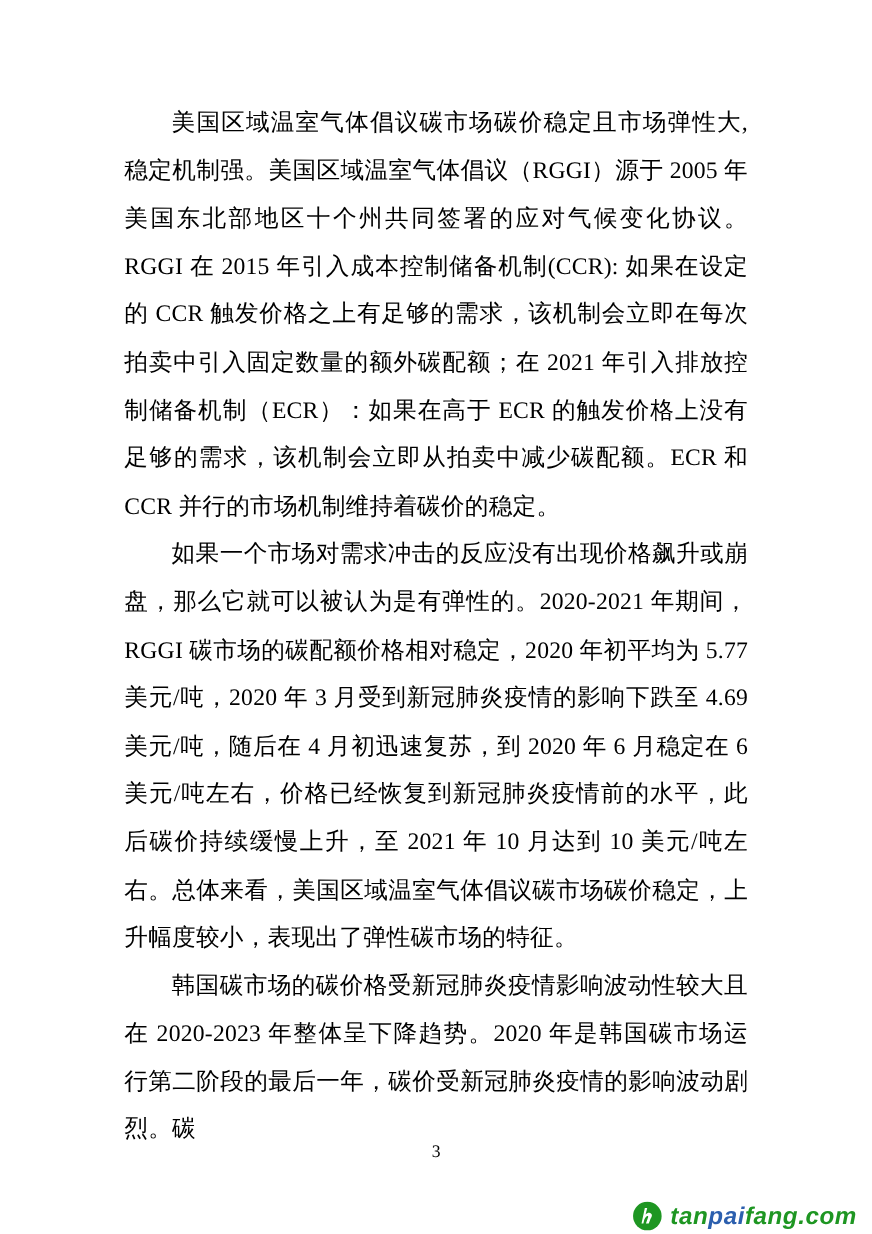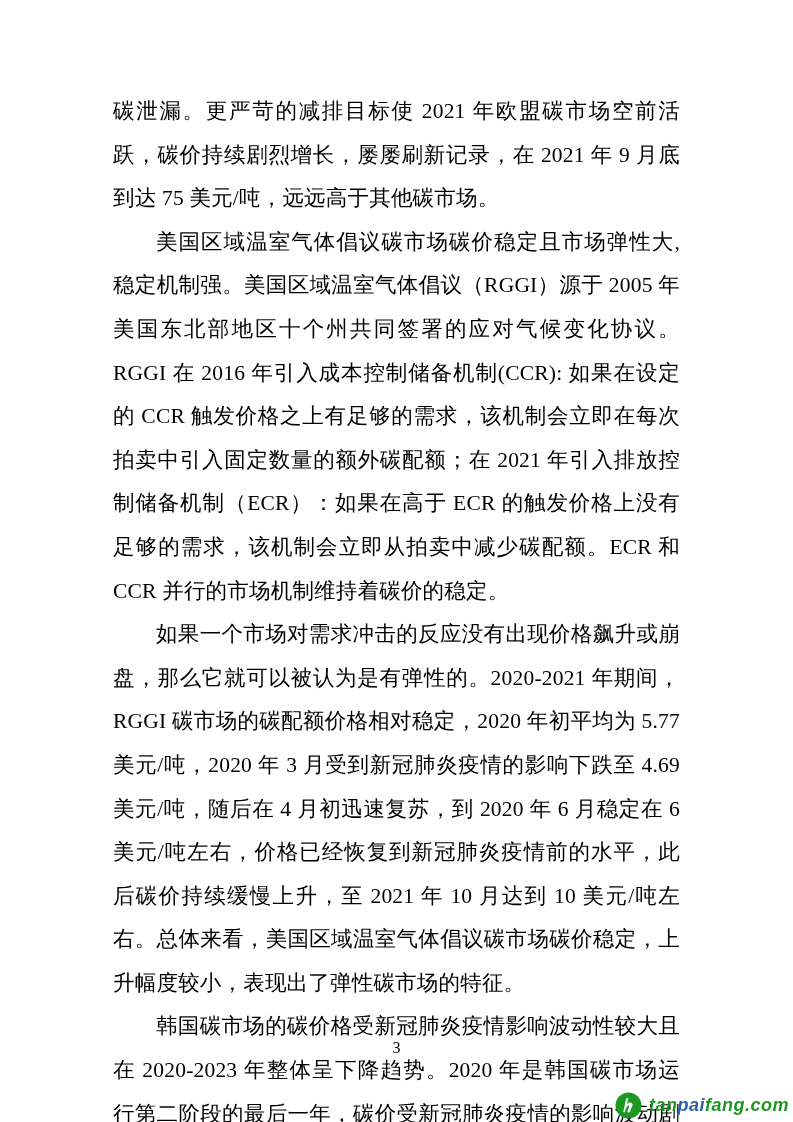--- a/index.html
+++ b/index.html
@@ -27,41 +27,40 @@
   .page-number {
     position: absolute;
     left: 0; top: 1038px;
     width: 793px;
     text-align: center;
     font-size: 16px;
     line-height: 20px;
   }
   .watermark {
     position: absolute;
-    right: 4px; bottom: 3px;
+    right: 14px; bottom: 3px;
     display: flex;
     align-items: center;
     gap: 7px;
     font-family: "Liberation Sans", "DejaVu Sans", sans-serif;
     font-weight: bold;
     font-style: italic;
-    font-size: 18px;
+    font-size: 22px;
     letter-spacing: 0.5px;
     cursor: pointer;
   }
   .watermark .wm-text span { white-space: pre; }
 </style>
 </head>
 <body>
 
 <div class="page">
 
   <main class="text-block" id="paragraphs">
-      <p class="para"><span>碳泄漏。更严苛的减排目标使 2021 年欧盟碳市场空前活跃，碳价持续剧烈增长，屡屡刷新记录，在 2021 年 9 月底到达 75 美元/吨，远远高于其他碳市场。</span></p>
-      <p class="para indent"><b>美国区域温室气体倡议碳市场碳价稳定且市场弹性大,稳定机制强。</b><span>美国区域温室气体倡议（RGGI）源于 2005 年美国东北部地区十个州共同签署的应对气候变化协议。RGGI 在 2016 年引入成本控制储备机制(CCR): 如果在设定的 CCR 触发价格之上有足够的需求，该机制会立即在每次拍卖中引入固定数量的额外碳配额；在 2021 年引入排放控制储备机制（ECR）：如果在高于 ECR 的触发价格上没有足够的需求，该机制会立即从拍卖中减少碳配额。ECR 和 CCR 并行的市场机制维持着碳价的稳定。</span></p>
+      <p class="para indent"><b>美国区域温室气体倡议碳市场碳价稳定且市场弹性大,稳定机制强。</b><span>美国区域温室气体倡议（RGGI）源于 2005 年美国东北部地区十个州共同签署的应对气候变化协议。RGGI 在 2015 年引入成本控制储备机制(CCR): 如果在设定的 CCR 触发价格之上有足够的需求，该机制会立即在每次拍卖中引入固定数量的额外碳配额；在 2021 年引入排放控制储备机制（ECR）：如果在高于 ECR 的触发价格上没有足够的需求，该机制会立即从拍卖中减少碳配额。ECR 和 CCR 并行的市场机制维持着碳价的稳定。</span></p>
       <p class="para indent"><span>如果一个市场对需求冲击的反应没有出现价格飙升或崩盘，那么它就可以被认为是有弹性的。2020-2021 年期间，RGGI 碳市场的碳配额价格相对稳定，2020 年初平均为 5.77 美元/吨，2020 年 3 月受到新冠肺炎疫情的影响下跌至 4.69 美元/吨，随后在 4 月初迅速复苏，到 2020 年 6 月稳定在 6 美元/吨左右，价格已经恢复到新冠肺炎疫情前的水平，此后碳价持续缓慢上升，至 2021 年 10 月达到 10 美元/吨左右。总体来看，美国区域温室气体倡议碳市场碳价稳定，上升幅度较小，表现出了弹性碳市场的特征。</span></p>
       <p class="para indent"><b>韩国碳市场的碳价格受新冠肺炎疫情影响波动性较大且在 2020-2023 年整体呈下降趋势。</b><span>2020 年是韩国碳市场运行第二阶段的最后一年，碳价受新冠肺炎疫情的影响波动剧烈。碳</span></p>
     </main>
 
   <div class="page-number">3</div>
 
   <div class="watermark">
     <svg width="27" height="27" viewBox="0 0 27 27" id="wm-icon">
       <circle cx="13.5" cy="13.5" r="13" id="wm-icon-circle" fill="#1e9622"></circle>
       <path d="M8.2 20.2 L11.2 6.2 L13.4 6.2 L11.9 12.2 C13.3 10.6 15.4 10.1 16.8 11.1 C18.2 12.1 17.8 14.1 16.3 16.1 L14.8 20.2 L12.2 20.2 L14.2 14.6 C14.5 13.6 13.7 13.1 12.7 13.9 C11.7 14.7 11.1 15.7 10.6 17.2 L9.9 20.2 Z" fill="#ffffff"></path>

